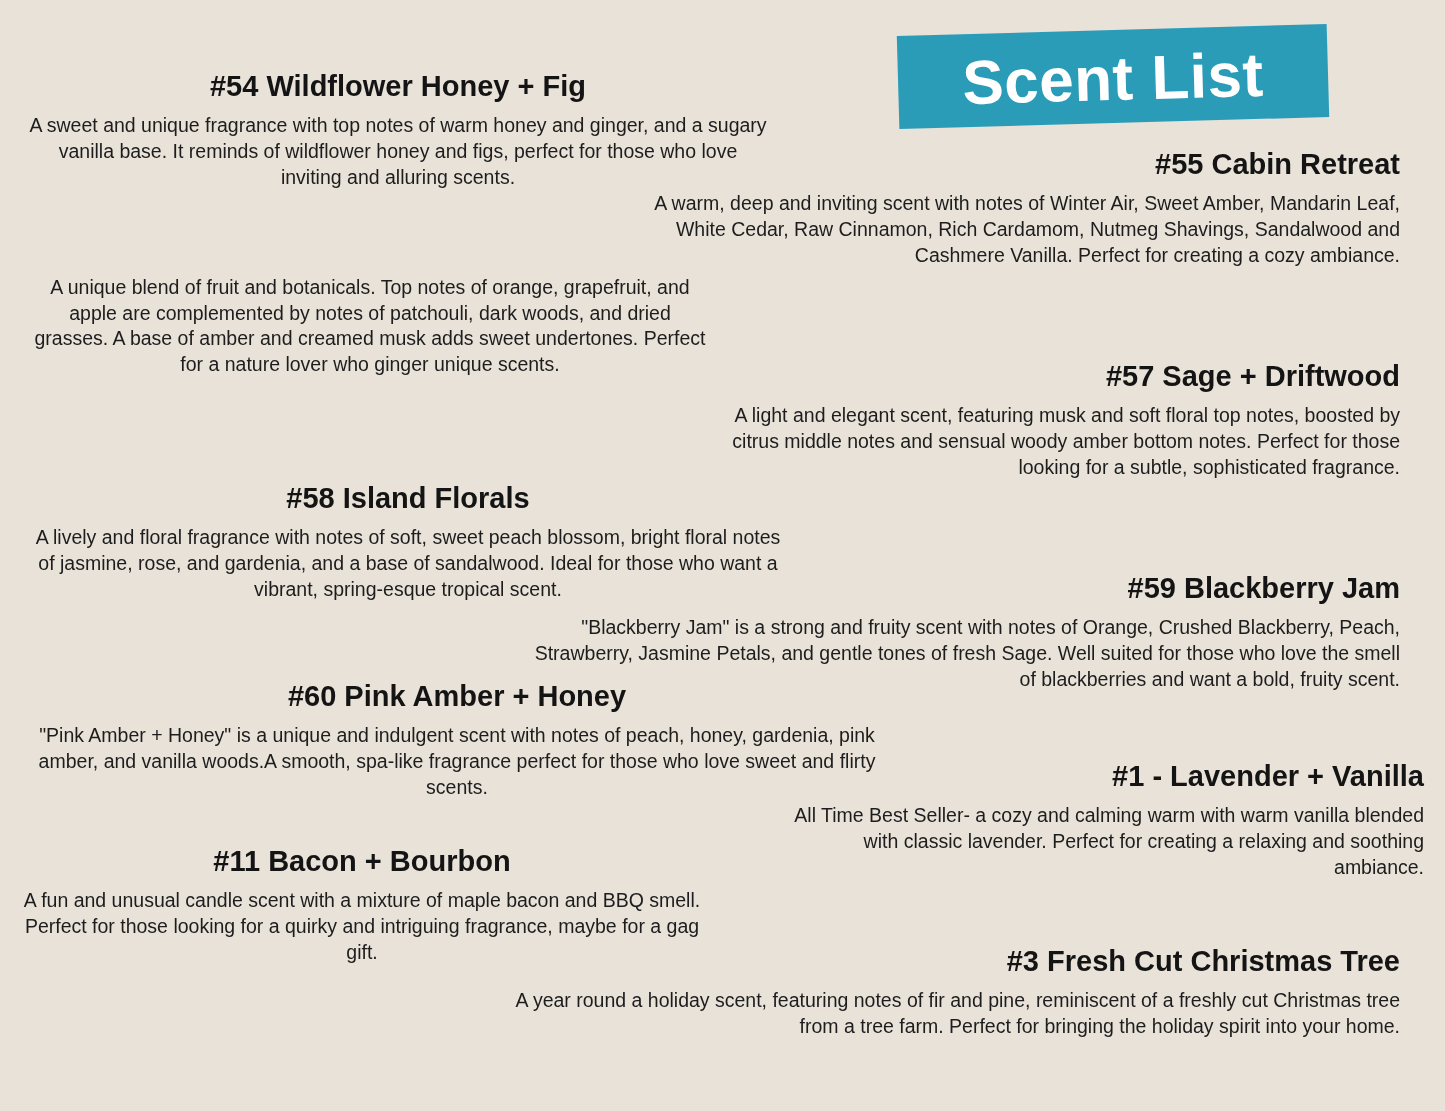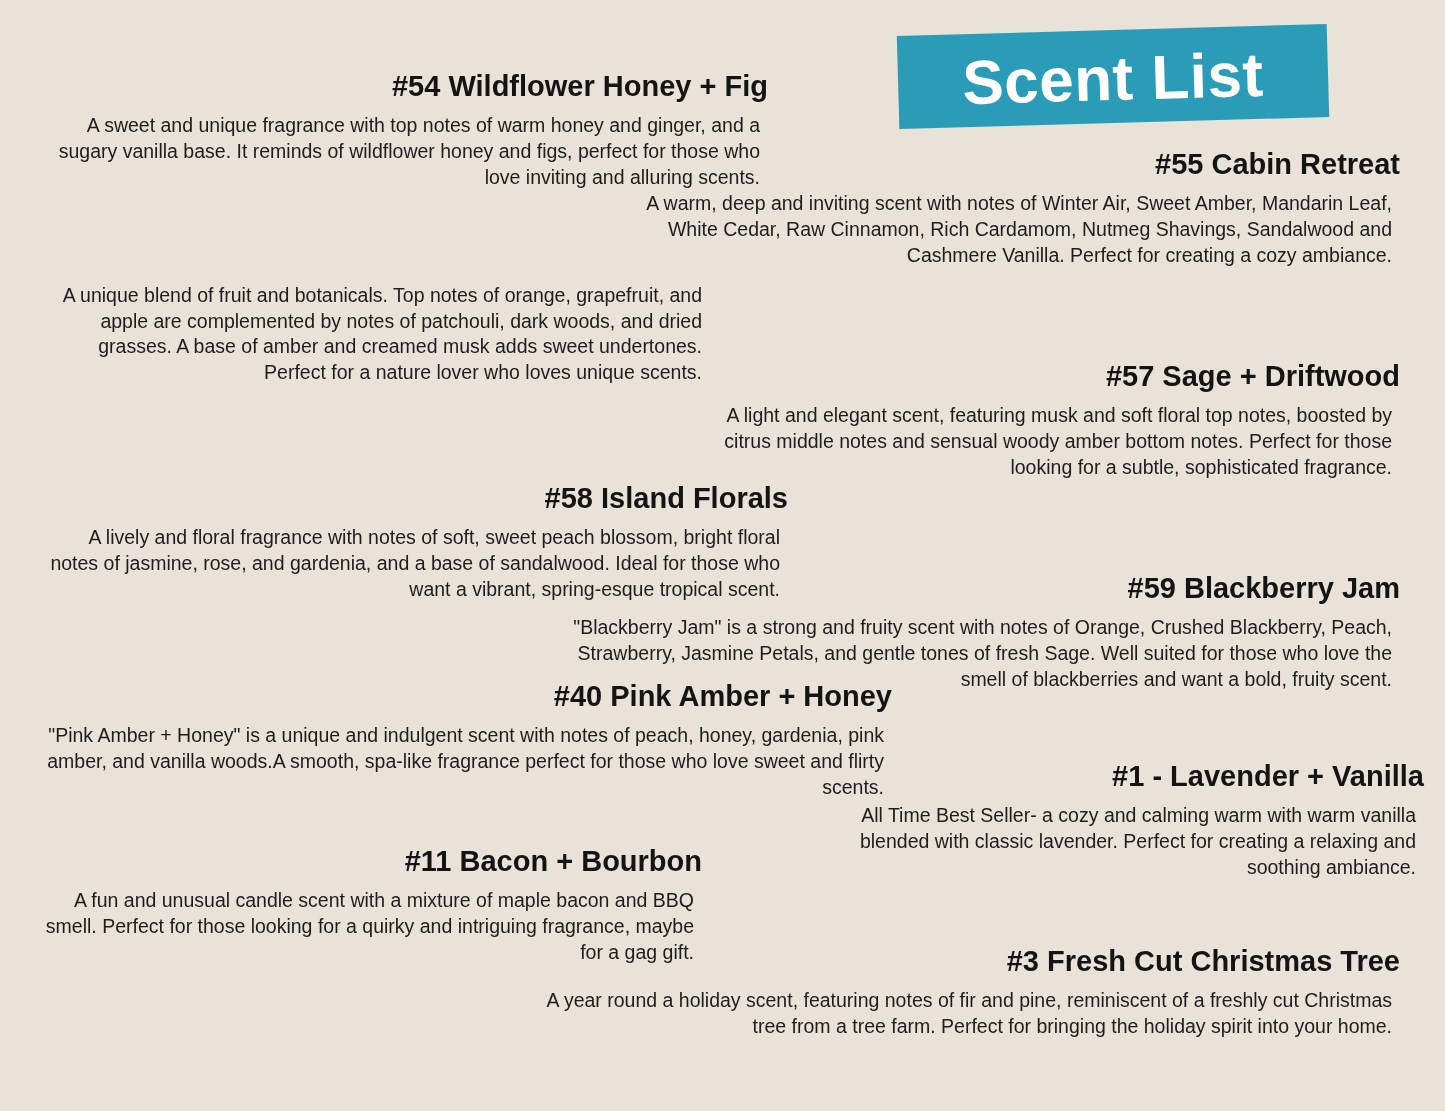--- a/index.html
+++ b/index.html
@@ -48,27 +48,27 @@
     position: absolute;
   }
   .entry h2 {
     margin: 0 0 10px 0;
     font-size: 29px;
     font-weight: bold;
     color: #141414;
     line-height: 1.15;
   }
   .entry p {
-    margin: 8px;
+    margin: 0;
     font-size: 19.5px;
     color: #1d1d1d;
     line-height: 1.32;
   }
   .left {
-    text-align: right;
+    text-align: center;
   }
   .right {
     text-align: right;
   }
 
   
   .e-54  { left: 28px;  top: 70px;  width: 740px; }
   .e-55  { left: 614px; top: 148px; width: 786px; }
   .e-56  { left: 30px;  top: 275px; width: 680px; }
   .e-57  { left: 700px; top: 360px; width: 700px; }
@@ -91,40 +91,40 @@
     <h2>#54 Wildflower Honey + Fig</h2>
     <p>A sweet and unique fragrance with top notes of warm honey and ginger, and a sugary vanilla base. It reminds of wildflower honey and figs, perfect for those who love inviting and alluring scents.</p>
   </div>
 
   <div class="entry right e-55">
     <h2>#55 Cabin Retreat</h2>
     <p>A warm, deep and inviting scent with notes of Winter Air, Sweet Amber, Mandarin Leaf, White Cedar, Raw Cinnamon, Rich Cardamom, Nutmeg Shavings, Sandalwood and Cashmere Vanilla. Perfect for creating a cozy ambiance.</p>
   </div>
 
   <div class="entry left e-56">
-    <p>A unique blend of fruit and botanicals. Top notes of orange, grapefruit, and apple are complemented by notes of patchouli, dark woods, and dried grasses. A base of amber and creamed musk adds sweet undertones. Perfect for a nature lover who loves unique scents.</p>
+    <p>A unique blend of fruit and botanicals. Top notes of orange, grapefruit, and apple are complemented by notes of patchouli, dark woods, and dried grasses. A base of amber and creamed musk adds sweet undertones. Perfect for a nature lover who ginger unique scents.</p>
   </div>
 
   <div class="entry right e-57">
     <h2>#57 Sage + Driftwood</h2>
     <p>A light and elegant scent, featuring musk and soft floral top notes, boosted by citrus middle notes and sensual woody amber bottom notes. Perfect for those looking for a subtle, sophisticated fragrance.</p>
   </div>
 
   <div class="entry left e-58">
     <h2>#58 Island Florals</h2>
     <p>A lively and floral fragrance with notes of soft, sweet peach blossom, bright floral notes of jasmine, rose, and gardenia, and a base of sandalwood. Ideal for those who want a vibrant, spring-esque tropical scent.</p>
   </div>
 
   <div class="entry right e-59">
     <h2>#59 Blackberry Jam</h2>
     <p>"Blackberry Jam" is a strong and fruity scent with notes of Orange, Crushed Blackberry, Peach, Strawberry, Jasmine Petals, and gentle tones of fresh Sage. Well suited for those who love the smell of blackberries and want a bold, fruity scent.</p>
   </div>
 
   <div class="entry left e-60">
-    <h2>#40 Pink Amber + Honey</h2>
+    <h2>#60 Pink Amber + Honey</h2>
     <p>"Pink Amber + Honey" is a unique and indulgent scent with notes of peach, honey, gardenia, pink amber, and vanilla woods.A smooth, spa-like fragrance perfect for those who love sweet and flirty scents.</p>
   </div>
 
   <div class="entry right e-1">
     <h2>#1 - Lavender + Vanilla</h2>
     <p>All Time Best Seller- a cozy and calming warm with warm vanilla blended with classic lavender. Perfect for creating a relaxing and soothing ambiance.</p>
   </div>
 
   <div class="entry left e-11">
     <h2>#11 Bacon + Bourbon</h2>

